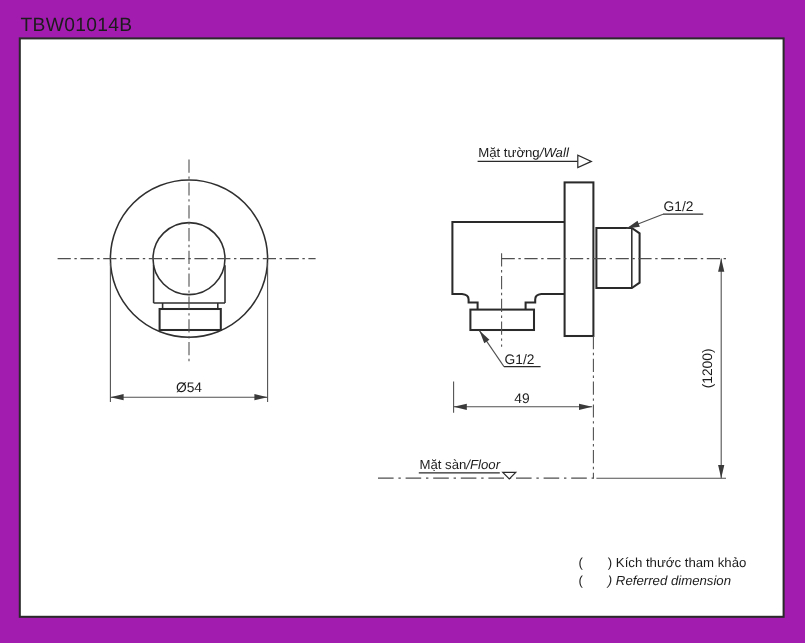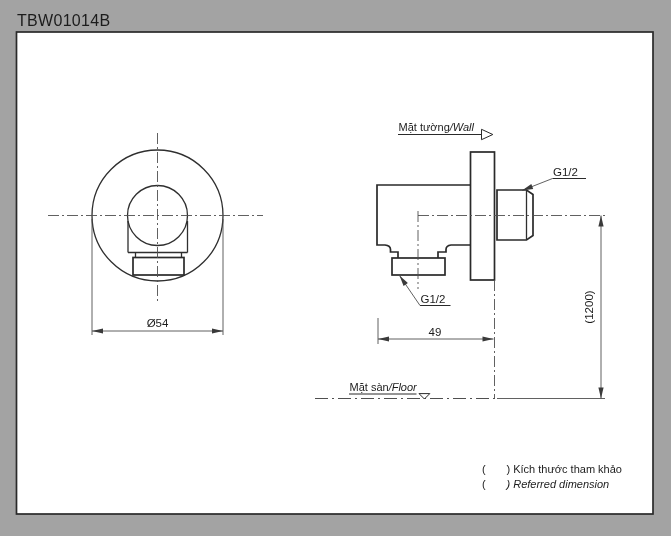--- a/index.html
+++ b/index.html
@@ -1,16 +1,16 @@
 <!DOCTYPE html>
 <html><head>
 <meta charset="utf-8">
 <style>
   html,body{margin:0;padding:0;background:#ffffff;}
-  #stage{position:relative;width:671px;height:536px;background:#a3a3a3;overflow:hidden;
+  #stage{position:relative;width:671px;height:536px;background:#a21caf;overflow:hidden;
          font-family:"Liberation Sans","DejaVu Sans",sans-serif;}
   svg{position:absolute;left:0;top:0;}
   text{fill:#1c1c1c;font-family:"Liberation Sans","DejaVu Sans",sans-serif;}
   .t16{font-size:16px;letter-spacing:0.3px;}
   .t115{font-size:11.5px;}
   .t11{font-size:11px;}
   .it{font-style:italic;}
   .obj{stroke:#2a2a2a;stroke-width:1.7;fill:none;}
   .objf{stroke:#2a2a2a;stroke-width:1.7;fill:#ffffff;}
   .med{stroke:#2f2f2f;stroke-width:1.3;fill:none;}

